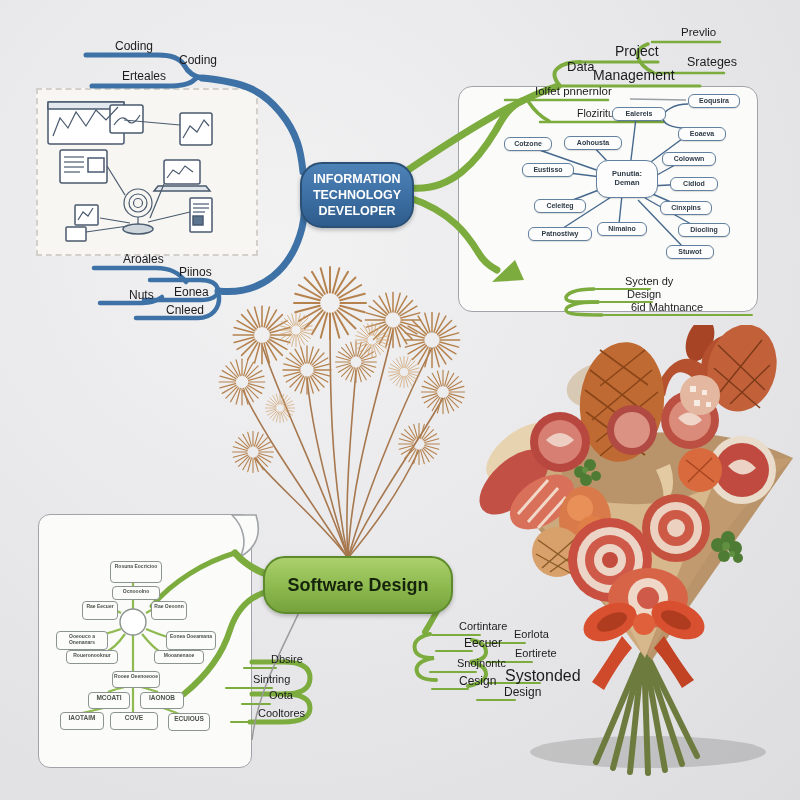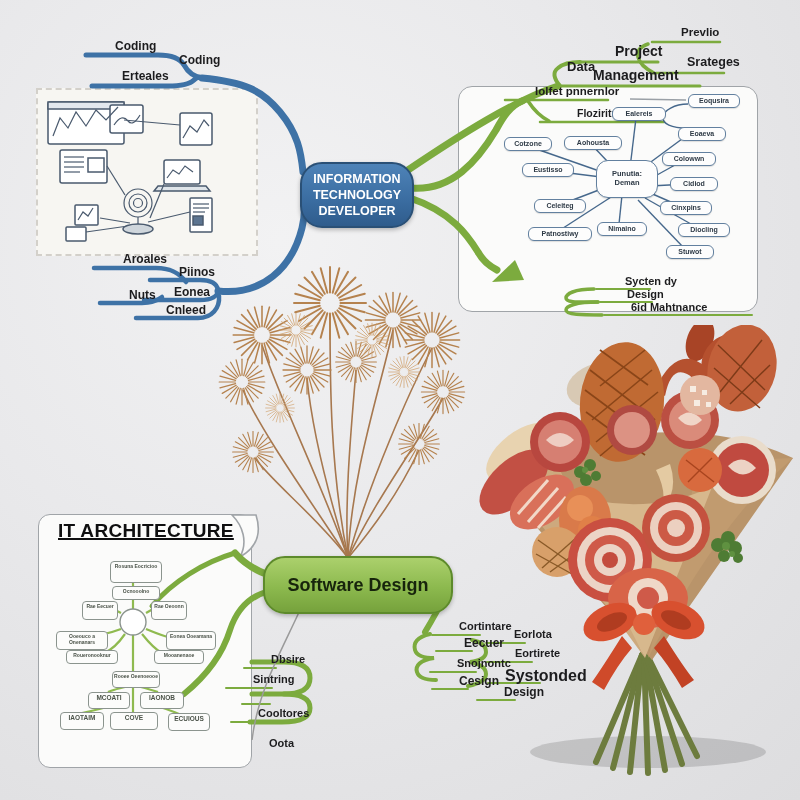--- a/index.html
+++ b/index.html
@@ -1,20 +1,20 @@
 <!DOCTYPE html>
 <html><head>
 <meta charset="utf-8">
 <style>
   html,body{margin:0;padding:0;}
   body{font-family:"Liberation Sans",sans-serif;}
   .canvas{position:relative;width:800px;height:800px;overflow:hidden;
     background:radial-gradient(circle at 35% 30%, #f2f2f3 0%, #e9e9eb 45%, #dddddf 100%);}
   svg{position:absolute;left:0;top:0;}
-  .lbl{position:absolute;font-weight:700;color:#1c1c1e;font-size:12px;white-space:nowrap;line-height:1.05;padding-left:27px;}
+  .lbl{position:absolute;font-weight:400;color:#1c1c1e;font-size:12px;white-space:nowrap;line-height:1.05;padding-left:27px;}
   .bx{position:absolute;background:#fdfdfd;border:1.4px solid #62809f;border-radius:6px;
       font-size:7px;font-weight:700;color:#2e3a46;text-align:center;padding:2px 2px;
       box-shadow:0 1px 1px rgba(0,0,0,.12);line-height:1.15;}
   .blx{position:absolute;background:#fcfcfb;border:1px solid #8b948e;border-radius:4px;
       font-size:5px;font-weight:700;color:#4a5248;text-align:center;padding:1px 1px;line-height:1.2;overflow:hidden;}
   .panel{position:absolute;background:#fbfbfa;border:1.6px solid #a0a4a8;border-radius:14px;}
   .node{position:absolute;display:flex;align-items:center;justify-content:center;text-align:center;border-radius:22px;}
   #it-node{left:300px;top:162px;width:110px;height:62px;
      background:linear-gradient(180deg,#4e83b8 0%,#3a6ca0 60%,#2f5c8c 100%);
      border:2.5px solid #2a5076;color:#fff;font-size:12.5px;font-weight:800;line-height:1.3;
@@ -401,40 +401,39 @@
   <div class="bx" style="left:670px;top:177px;width:42px;">Cidiod</div>
   <div class="bx" style="left:660px;top:201px;width:46px;">Cinxpins</div>
   <div class="bx" style="left:678px;top:223px;width:46px;">Diocling</div>
   <div class="bx" style="left:666px;top:245px;width:42px;">Stuwot</div>
   <div class="bx" style="left:596px;top:160px;width:56px;height:32px;display:flex;align-items:center;justify-content:center;font-size:7.5px;border-width:1.8px;border-radius:12px;">Punutia: Deman</div>
 
   <div class="lbl" style="left:598px;top:276px;font-size:11px;">Sycten dy</div>
   <div class="lbl" style="left:600px;top:289px;font-size:11px;">Design</div>
   <div class="lbl" style="left:604px;top:302px;font-size:11px;">6id Mahtnance</div>
 
-  <div id="bl-title">IT ARCHITECTURE</div>
 
   <div class="blx" style="left:110px;top:561px;width:48px;height:18px;">Rosuna Eocricioo</div>
   <div class="blx" style="left:112px;top:586px;width:44px;height:10px;">Ocnooolno</div>
   <div class="blx" style="left:82px;top:601px;width:32px;height:15px;">Rae Eecuer</div>
   <div class="blx" style="left:151px;top:601px;width:32px;height:15px;">Rae Oeoonn</div>
   <div class="blx" style="left:56px;top:631px;width:48px;height:15px;">Ooeouco a Onenanars</div>
   <div class="blx" style="left:66px;top:650px;width:48px;height:10px;">Roueronooknur</div>
   <div class="blx" style="left:166px;top:631px;width:46px;height:15px;">Eonea Ooeamana</div>
   <div class="blx" style="left:154px;top:650px;width:46px;height:10px;">Mooanenaoe</div>
   <div class="blx" style="left:112px;top:671px;width:44px;height:13px;">Rooee Oeenoeooe</div>
   <div class="blx" style="left:88px;top:692px;width:38px;height:13px;font-size:6.5px;">MCOATI</div>
   <div class="blx" style="left:140px;top:692px;width:40px;height:13px;font-size:6.5px;">IAONOB</div>
   <div class="blx" style="left:60px;top:712px;width:40px;height:14px;font-size:6.5px;">IAOTAIM</div>
   <div class="blx" style="left:110px;top:712px;width:44px;height:14px;font-size:6.5px;">COVE</div>
   <div class="blx" style="left:168px;top:713px;width:38px;height:14px;font-size:6.5px;">ECUIOUS</div>
 
   <div class="lbl" style="left:244px;top:654px;font-size:11px;">Dbsire</div>
   <div class="lbl" style="left:226px;top:674px;font-size:11px;">Sintring</div>
-  <div class="lbl" style="left:242px;top:690px;font-size:11px;margin-top:48px;">Oota</div>
+  <div class="lbl" style="left:242px;top:690px;font-size:11px;">Oota</div>
   <div class="lbl" style="left:231px;top:708px;font-size:11px;">Cooltores</div>
 
   <div class="lbl" style="left:432px;top:621px;font-size:11px;text-align:right;">Cortintare</div>
   <div class="lbl" style="left:437px;top:637px;font-size:12px;">Eecuer</div>
   <div class="lbl" style="left:430px;top:658px;font-size:11px;">Snojnontc</div>
   <div class="lbl" style="left:432px;top:675px;font-size:12px;">Cesign</div>
   <div class="lbl" style="left:487px;top:629px;font-size:11px;">Eorlota</div>
   <div class="lbl" style="left:488px;top:648px;font-size:11px;">Eortirete</div>
   <div class="lbl" style="left:478px;top:668px;font-size:16px;">Systonded</div>
   <div class="lbl" style="left:477px;top:686px;font-size:12px;">Design</div>

